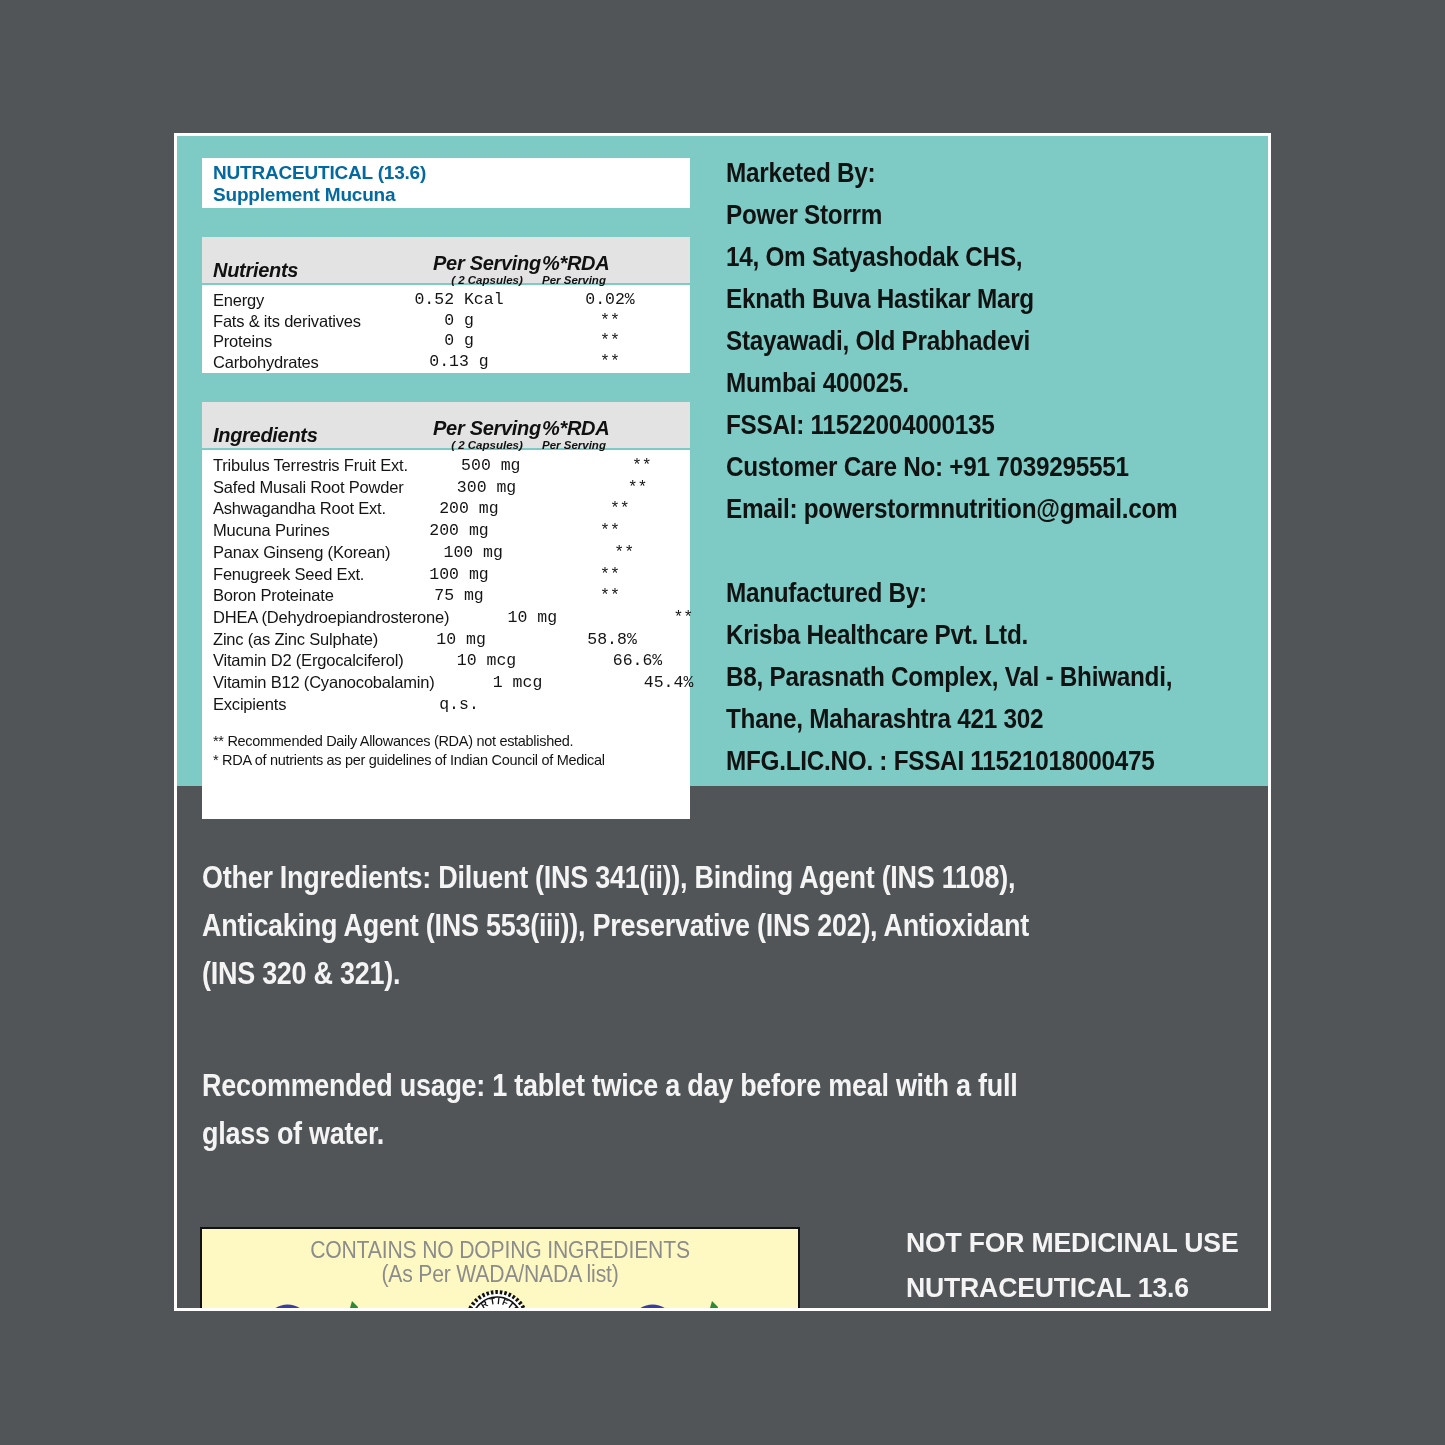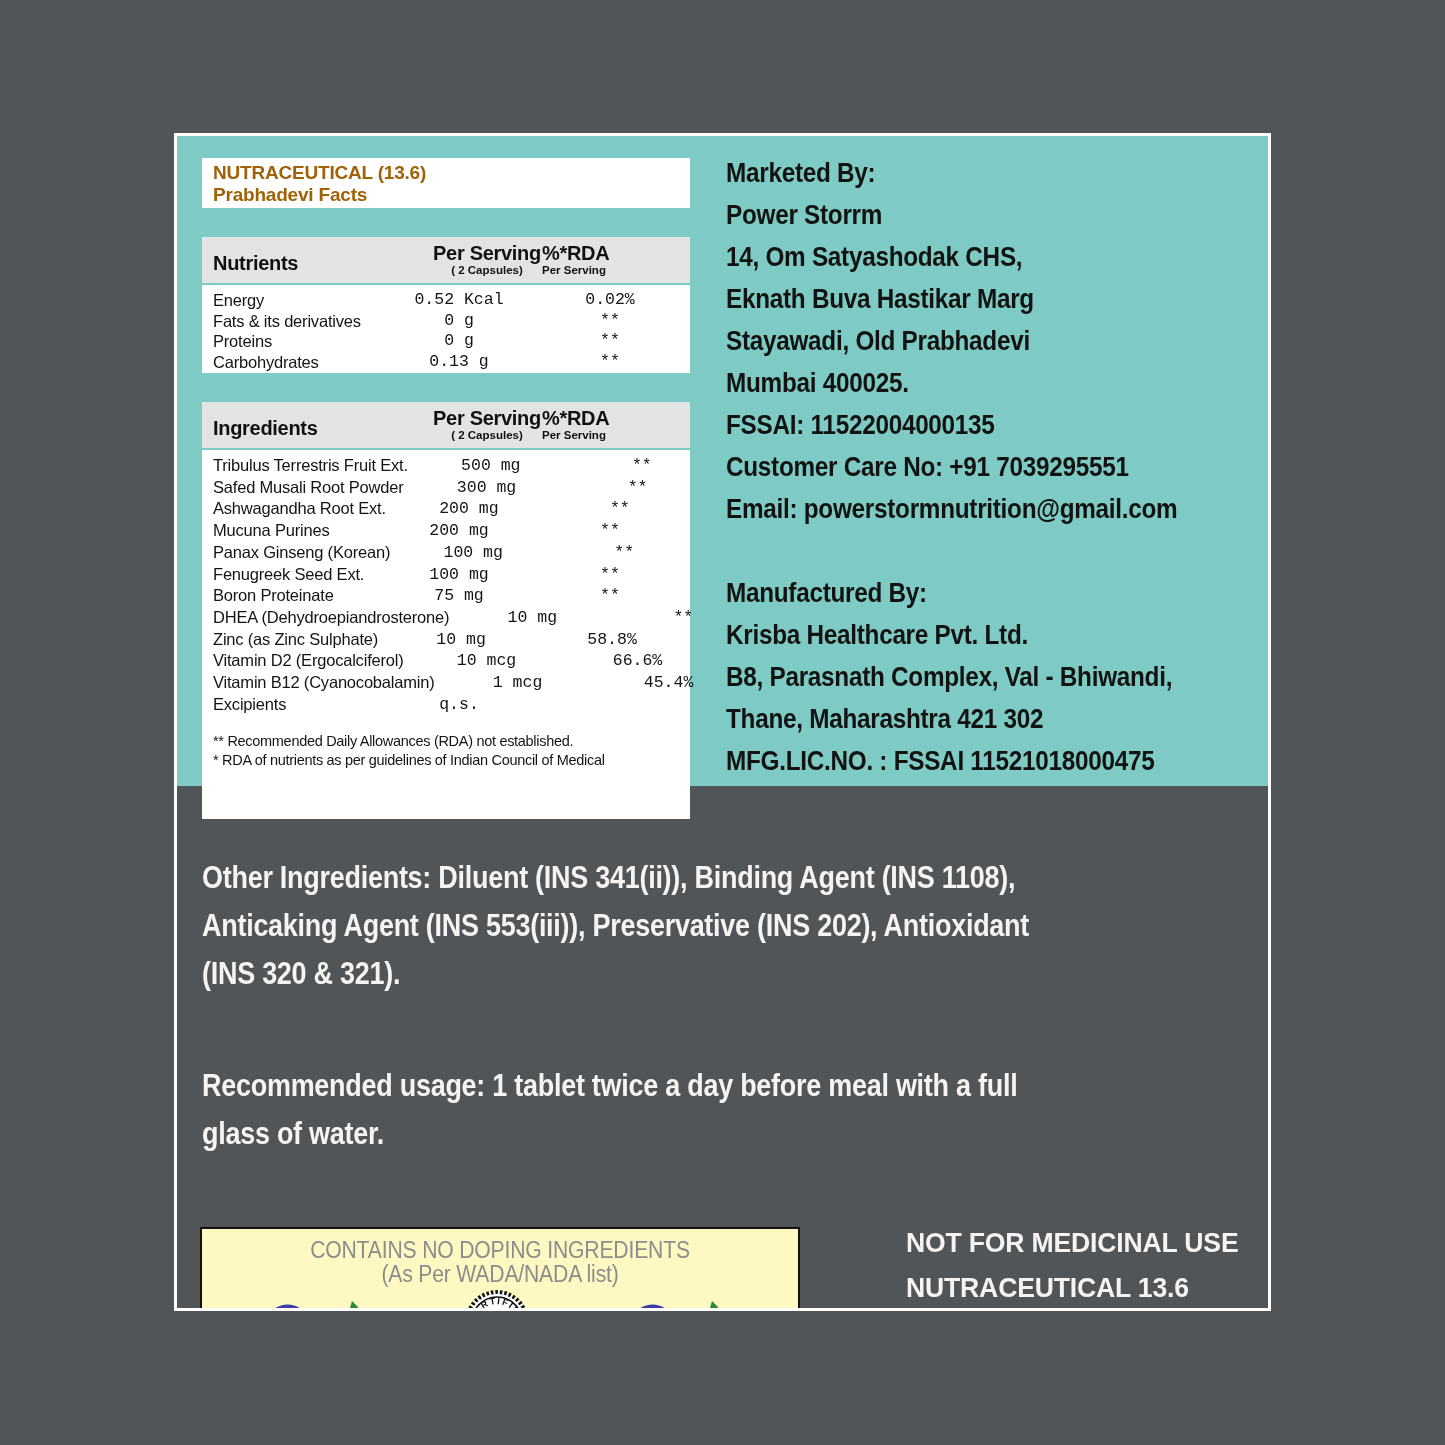--- a/index.html
+++ b/index.html
@@ -15,36 +15,36 @@
     overflow:hidden;
   }
   .teal-panel{
     position:absolute;left:0;top:0;width:100%;height:650px;
     background:var(--teal,#7DCBC4);
   }
   
   .card-seg{position:absolute;left:25px;width:488px;background:#ffffff;}
   .title-box{top:22px;height:50px;padding:4px 0 0 11px;box-sizing:border-box;}
   .title-box .t1,.title-box .t2{
-    font-weight:bold;font-size:19px;line-height:22px;color:#a16207;letter-spacing:-0.2px;
+    font-weight:bold;font-size:19px;line-height:22px;color:#0369a1;letter-spacing:-0.2px;
   }
   .sec-heading{
     position:absolute;left:36px;color:#101010;font-weight:bold;
     font-size:16.5px;letter-spacing:-0.3px;white-space:nowrap;
     transform:scaleX(0.95);transform-origin:0 0;
   }
   .heading1{top:211px;}
   .heading2{top:377px;}
   .tbl{box-sizing:border-box;}
   .tbl-1{top:101px;height:136px;}
   .tbl-2{top:266px;height:417px;}
   .t-head{
     background:var(--header-gray,#E3E3E3);height:48px;box-sizing:border-box;
     display:grid;grid-template-columns:1fr 110px 136px;
-    padding:6px 12px 0 11px;border-bottom:2px solid var(--teal,#7DCBC4);
+    padding:16px 12px 0 11px;border-bottom:2px solid var(--teal,#7DCBC4);font-style:italic;
   }
   .t-head .h-main{font-weight:bold;font-size:20px;line-height:21px;color:#111;letter-spacing:-0.3px;}
   .t-head .h-sub{font-weight:bold;font-size:11.5px;line-height:13px;color:#111;}
   .h-col1{align-self:center;}
   .h-col2{text-align:center;}
   .h-col3{text-align:left;}
   .t-body{padding-top:5px;}
   .t-row{
     display:grid;grid-template-columns:1fr 110px 136px;
     padding:0 12px 0 11px;color:#141414;gap:28px;
@@ -102,21 +102,21 @@
 </style>
 </head>
 <body>
 
 <div class="frame">
 
   <div class="teal-panel"></div>
 
   <div class="card-seg title-box">
     <div class="t1">NUTRACEUTICAL (13.6)</div>
-    <div class="t2">Prabhadevi Facts</div>
+    <div class="t2">Supplement Mucuna</div>
   </div>
 
   <div class="sec-heading heading1">Nutritional Information Per Serving (Approximate Values)</div>
 
   <div class="card-seg tbl tbl-1">
     <div class="t-head">
       <div class="h-col1 h-main">Nutrients</div>
       <div class="h-col2">
         <div class="h-main">Per Serving</div>
         <div class="h-sub">( 2 Capsules)</div>

